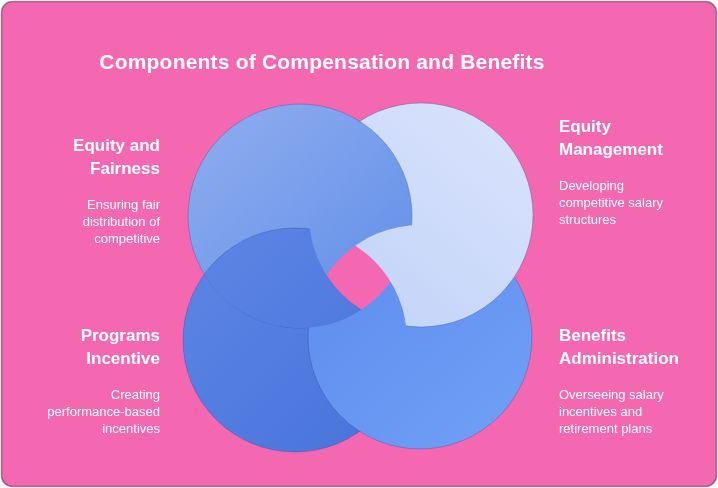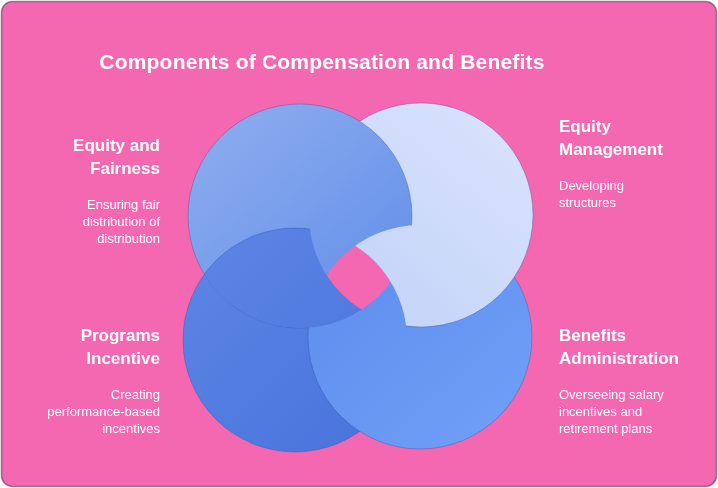--- a/index.html
+++ b/index.html
@@ -87,31 +87,32 @@
 <div class="title">Components of Compensation and Benefits</div>
 
 <div class="block align-right" id="blk-equity">
   <div class="heading">
     <div>Equity and</div>
     <div>Fairness</div>
   </div>
   <div class="body">
     <div>Ensuring fair</div>
     <div>distribution of</div>
-    <div>distribution</div>
+    <div>competitive</div>
   </div>
 </div>
 
 <div class="block align-left" id="blk-salary">
   <div class="heading">
     <div>Equity</div>
     <div>Management</div>
   </div>
   <div class="body">
     <div>Developing</div>
+    <div>competitive salary</div>
     <div>structures</div>
   </div>
 </div>
 
 <div class="block align-right" id="blk-incentive">
   <div class="heading">
     <div>Programs</div>
     <div>Incentive</div>
   </div>
   <div class="body">

